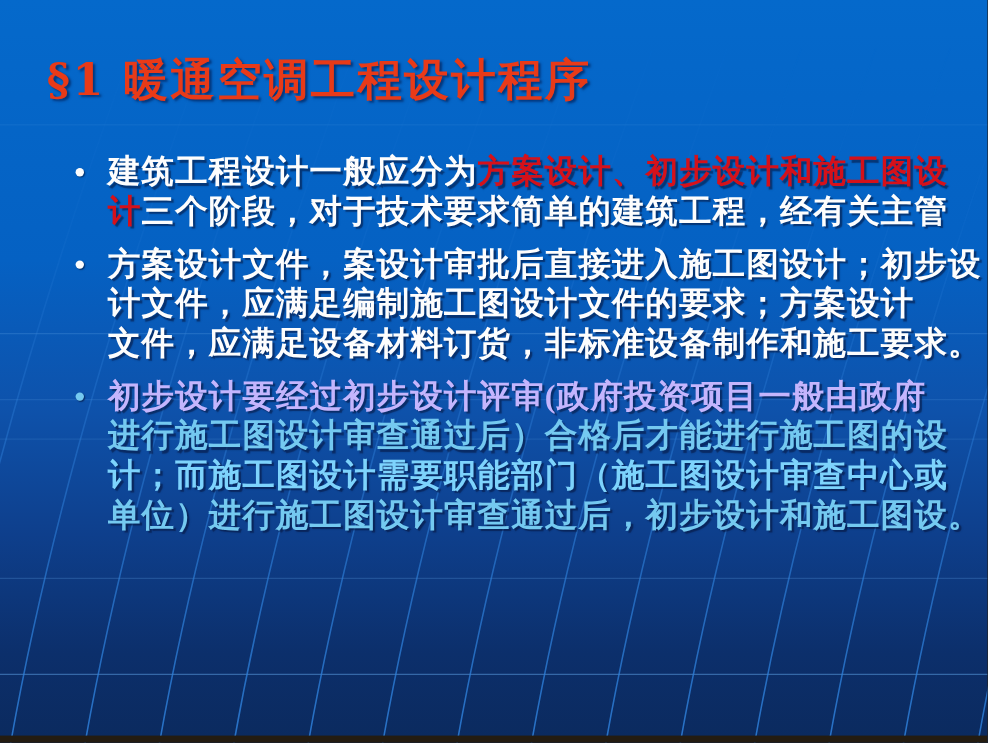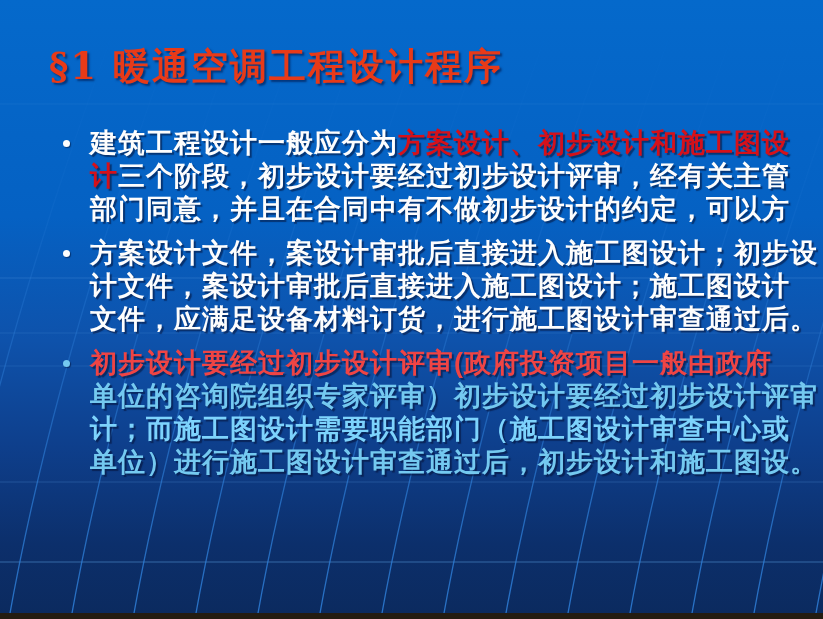--- a/index.html
+++ b/index.html
@@ -6,38 +6,39 @@
   .slide{
     position:relative;
     width:823px;height:619px;
     overflow:hidden;
     font-family:"Liberation Sans",sans-serif;
   }
   .bg{position:absolute;inset:0;display:block;}
   .content{position:absolute;inset:0;}
   .title{
     position:absolute;
-    left:49px;top:42px;
+    left:39px;top:42px;
     font-family:"DejaVu Serif","Liberation Serif",serif;
     font-weight:bold;
     font-size:37px;
     letter-spacing:2px;
     color:var(--title-red,#e83a18);
     text-shadow:2px 2px 2px rgba(0,15,60,.55);
     white-space:nowrap;
   }
   .bullet-list{
     position:absolute;
     left:63px;top:127px;
     width:752px;
   }
   .bullet{
     display:flex;
     align-items:flex-start;
     margin-bottom:11px;
+    font-family:Liberation Serif, serif;
   }
   .dot{
     flex:none;
     width:7px;height:7px;
     border-radius:50%;
     margin:13px 20px 0 0;
     box-shadow:1px 1px 1px rgba(0,10,40,.5);
   }
   .lines{flex:1 1 auto;min-width:0;}
   .line{
@@ -113,37 +114,36 @@
   </svg>
 
   <div class="content">
     <div class="title">§1  暖通空调工程设计程序</div>
 
     <div class="bullet-list">
         <div class="bullet">
           <span class="dot" style="background: rgb(253, 253, 253);"></span>
           <div class="lines">
             <div class="line"><span style="color: rgb(253, 253, 253);">建筑工程设计一般应分为</span><span style="color: rgb(213, 17, 26);">方案设计、初步设计和施工图设</span></div>
-            <div class="line"><span style="color: rgb(213, 17, 26);">计</span><span style="color: rgb(253, 253, 253);">三个阶段，初步设计要经过初步设计评审，经有关主管</span></div>
-            <div class="line"><span style="color: rgb(253, 253, 253);">部门同意，并且在合同中有不做初步设计的约定，可以方</span></div>
+            <div class="line"><span style="color: rgb(213, 17, 26);">计</span><span style="color: rgb(253, 253, 253);">三个阶段，对于技术要求简单的建筑工程，经有关主管</span></div>
           </div>
         </div>
         <div class="bullet">
           <span class="dot" style="background: rgb(253, 253, 253);"></span>
           <div class="lines">
             <div class="line"><span style="color: rgb(253, 253, 253);">方案设计文件，案设计审批后直接进入施工图设计；初步设</span></div>
-            <div class="line"><span style="color: rgb(253, 253, 253);">计文件，案设计审批后直接进入施工图设计；施工图设计</span></div>
-            <div class="line"><span style="color: rgb(253, 253, 253);">文件，应满足设备材料订货，进行施工图设计审查通过后。</span></div>
+            <div class="line"><span style="color: rgb(253, 253, 253);">计文件，应满足编制施工图设计文件的要求；方案设计</span></div>
+            <div class="line"><span style="color: rgb(253, 253, 253);">文件，应满足设备材料订货，非标准设备制作和施工要求。</span></div>
           </div>
         </div>
         <div class="bullet">
           <span class="dot" style="background: rgb(116, 201, 240);"></span>
           <div class="lines">
-            <div class="line"><span style="color: #ef4444;">初步设计要经过初步设计评审(政府投资项目一般由政府</span></div>
-            <div class="line"><span style="color: rgb(116, 201, 240);">单位的咨询院组织专家评审）初步设计要经过初步设计评审</span></div>
+            <div class="line"><span style="color: #c4b5fd;">初步设计要经过初步设计评审(政府投资项目一般由政府</span></div>
+            <div class="line"><span style="color: rgb(116, 201, 240);">进行施工图设计审查通过后）合格后才能进行施工图的设</span></div>
             <div class="line"><span style="color: #7dd3fc;">计；而施工图设计需要职能部门（施工图设计审查中心或</span></div>
             <div class="line"><span style="color: rgb(116, 201, 240);">单位）进行施工图设计审查通过后，初步设计和施工图设。</span></div>
           </div>
         </div>
       </div>
   </div>
 
   <div class="bottom-strip"></div>
 </div>
 

